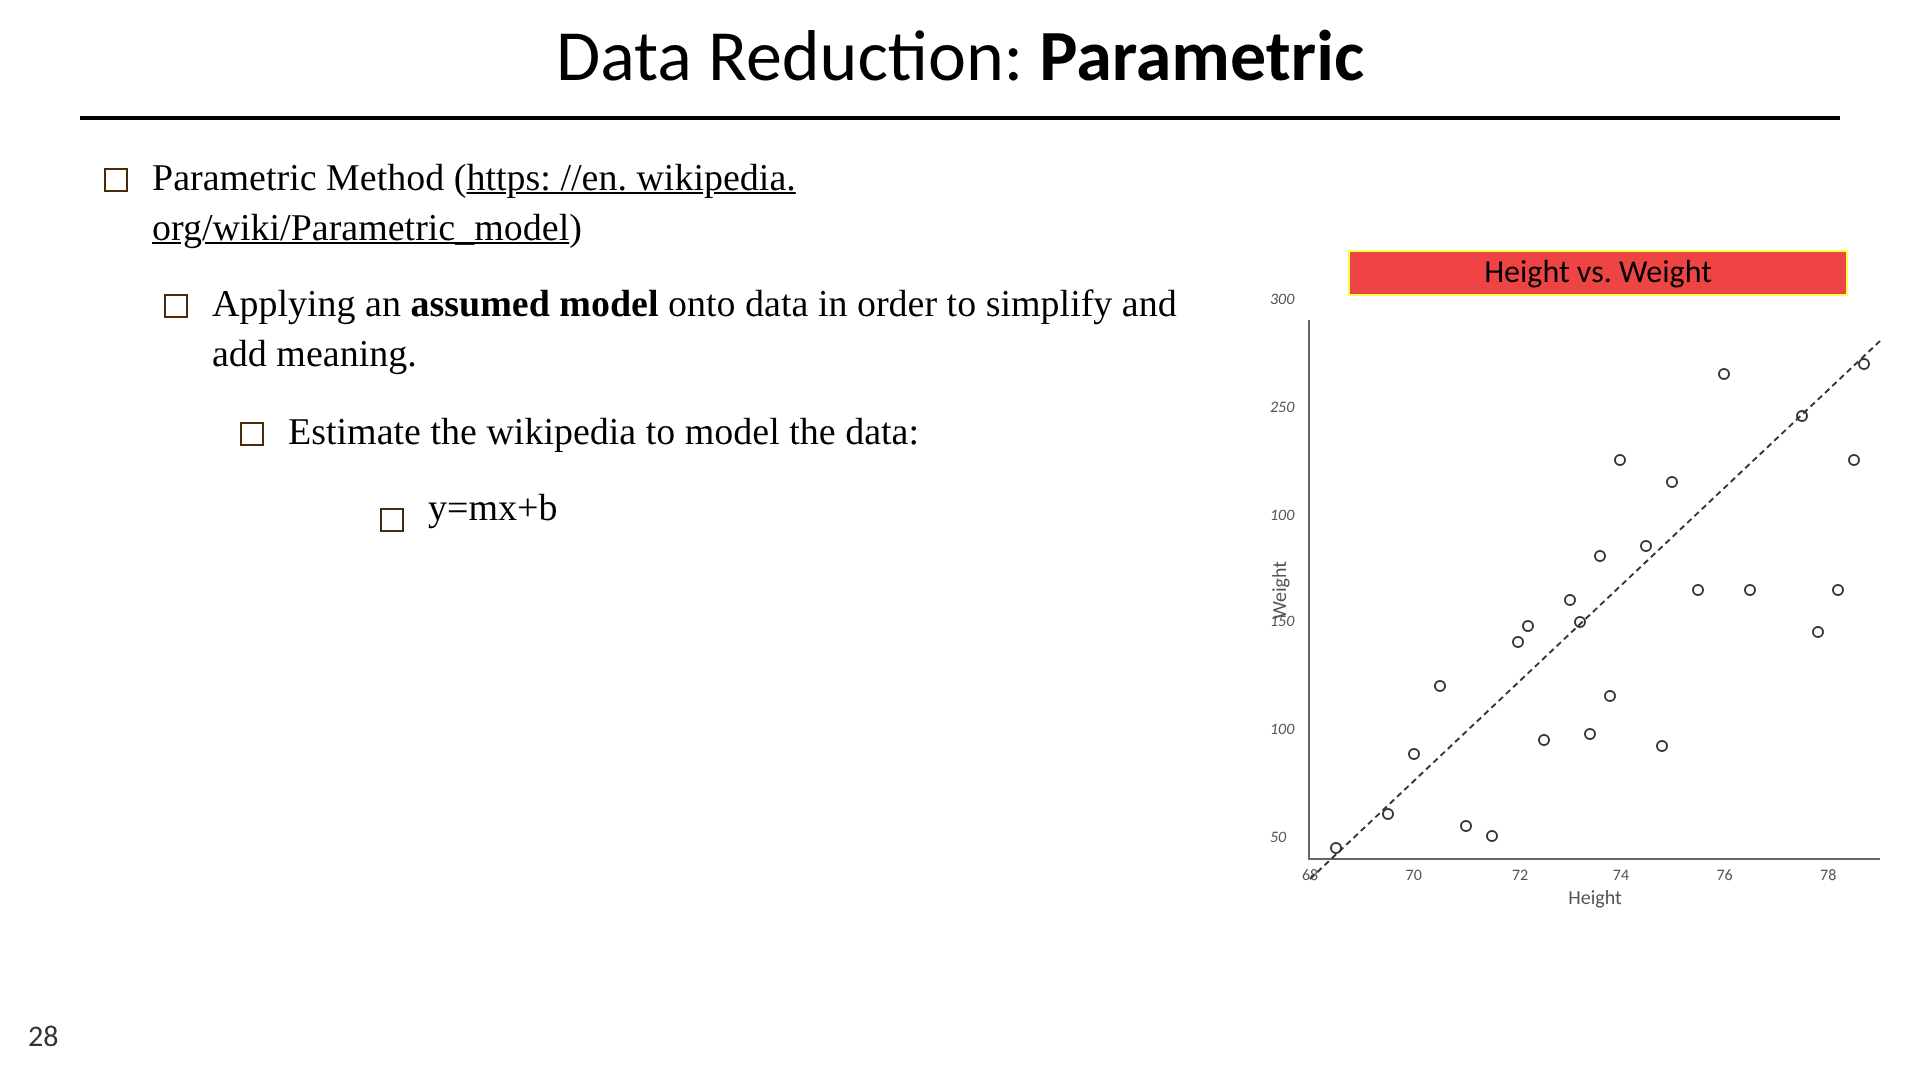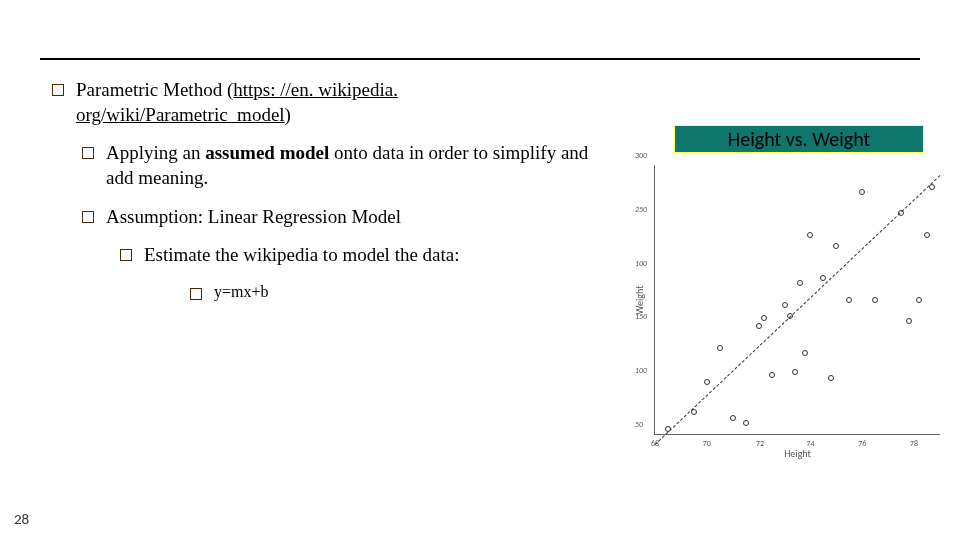--- a/index.html
+++ b/index.html
@@ -10,66 +10,65 @@
   .title .bold { font-weight: 600; }
   .hr { position: absolute; top: 58px; left: 40px; right: 40px; border-top: 2px solid #000; }
 
   .content { position: absolute; top: 78px; left: 50px; width: 560px; font-size: 19px; line-height: 1.3; }
   .row { display: flex; align-items: flex-start; margin-bottom: 14px; }
   .bullet { width: 16px; height: 16px; flex: 0 0 16px; margin-top: 4px; margin-right: 10px; position: relative; }
   .bullet::before { content: ""; position: absolute; inset: 2px; border: 1.5px solid #4a2a0a; background: #fff; }
   .txt { flex: 1; font-family: Liberation Serif, serif; }
   .i1 { margin-left: 30px; }
   .i2 { margin-left: 68px; }
-  .i4 { margin-left: 138px; font-size: 16px; }
+  .i4 { margin-left: 138px; font-size: 19px; align-items: flex-end; }
 
   .content a { color: #000; text-decoration: underline; }
   .content .u { text-decoration: underline; }
   .b { font-weight: 600; }
 
   .chartbox { position: absolute; top: 125px; right: 26px; width: 290px; }
-  .chart-title { background: #0f766e; border: 1px solid #ffff4d; text-align: center; font-weight: 400; font-size: 20px; padding: 1px 4px; margin-left: 30px; margin-right: 10px; margin-bottom: 12px; }
+  .chart-title { background: #ef4444; border: 1px solid #ffff4d; text-align: center; font-weight: 400; font-size: 16px; padding: 1px 4px; margin-left: 30px; margin-right: 10px; margin-bottom: 12px; }
   .chart { position: relative; width: 286px; height: 270px; border-left: 1px solid #666; border-bottom: 1px solid #666; margin-left: 10px; }
   .ylab { position: absolute; left: -30px; top: 50%; transform: translateY(-50%) rotate(-90deg); font-size: 10px; color: #555; }
   .xlab { position: absolute; left: 50%; bottom: -26px; transform: translateX(-50%); font-size: 10px; color: #555; }
   .ytick { position: absolute; left: -20px; font-size: 8px; color: #555; transform: translateY(-50%); font-style: italic; }
   .xtick { position: absolute; bottom: -14px; font-size: 8px; color: #555; transform: translateX(-50%); }
   .pt { position: absolute; width: 6px; height: 6px; border: 1px solid #333; background: #fff; border-radius: 50%; transform: translate(-50%, 50%); }
   .line { position: absolute; border-top: 1px dashed #333; transform-origin: 0 50%; }
 
   .pagenum { position: absolute; left: 14px; bottom: 12px; font-size: 15px; color: #333; }
 </style>
 </head>
 <body>
 
 <div class="slide">
 
+  <div class="title">
+    <span>Data Reduction: </span><span class="bold">Parametric</span>
+  </div>
   <div class="hr"></div>
 
   <div class="content">
 
     <div class="row">
       <span class="bullet"></span>
       <span class="txt">
         <span>Parametric Method (</span><a href="#" class="u">https: //en. wikipedia. org/wiki/Parametric_model</a><span>)</span>
       </span>
     </div>
 
     <div class="row i1">
       <span class="bullet"></span>
       <span class="txt">
         <span>Applying an </span><span class="b">assumed model</span><span> onto data in order to simplify and add meaning.</span>
       </span>
     </div>
 
 
-    <div class="row i1">
-      <span class="bullet"></span>
-      <span class="txt">Assumption: Linear Regression Model</span>
-    </div>
 
     <div class="row i2">
       <span class="bullet"></span>
       <span class="txt">Estimate the wikipedia to model the data:</span>
     </div>
 
     <div class="row i4">
       <span class="bullet"></span>
       <span class="txt">y=mx+b</span>
     </div>

